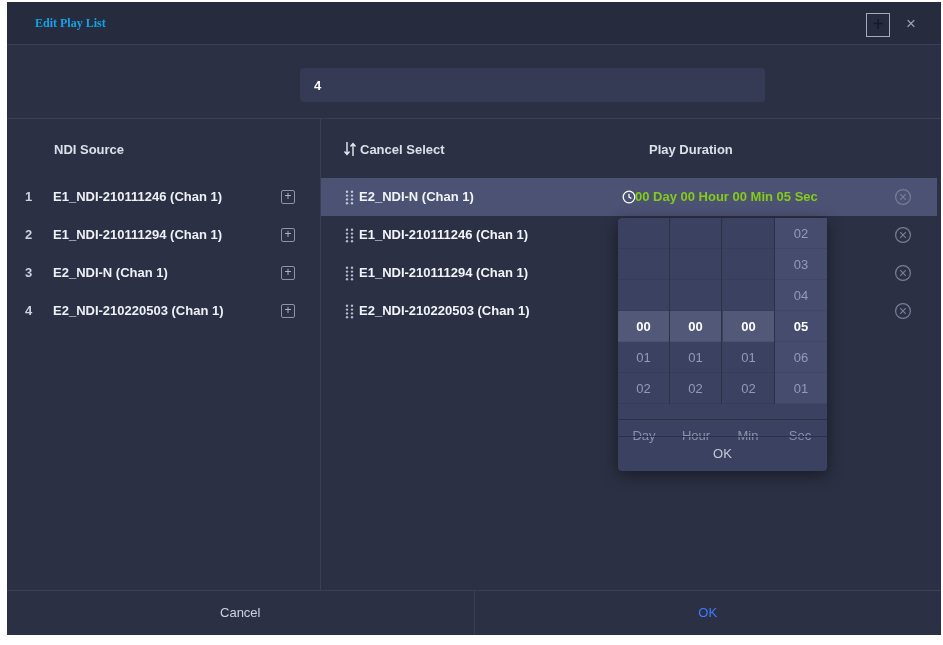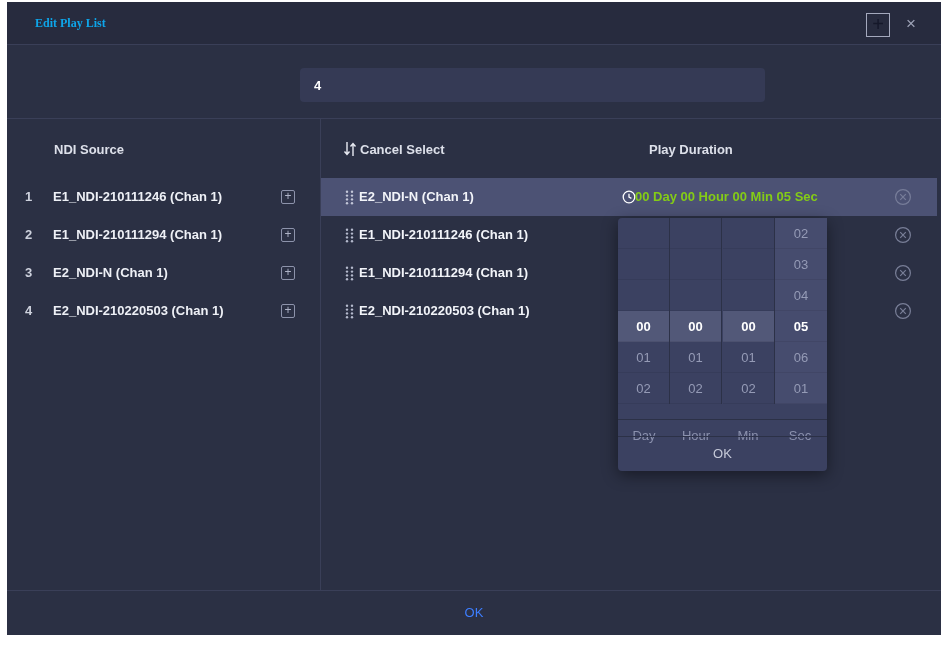--- a/index.html
+++ b/index.html
@@ -292,16 +292,17 @@
         <span class="plabel">Day</span>
         <span class="plabel">Hour</span>
         <span class="plabel">Min</span>
         <span class="plabel">Sec</span>
       </div>
       <div class="pok">OK</div>
     </div>
   </div>
 
   <div class="footer">
+    <div class="f-half f-cancel">Cancel</div>
     <div class="f-half f-ok">OK</div>
   </div>
 
 </div>
 
 </body></html>

